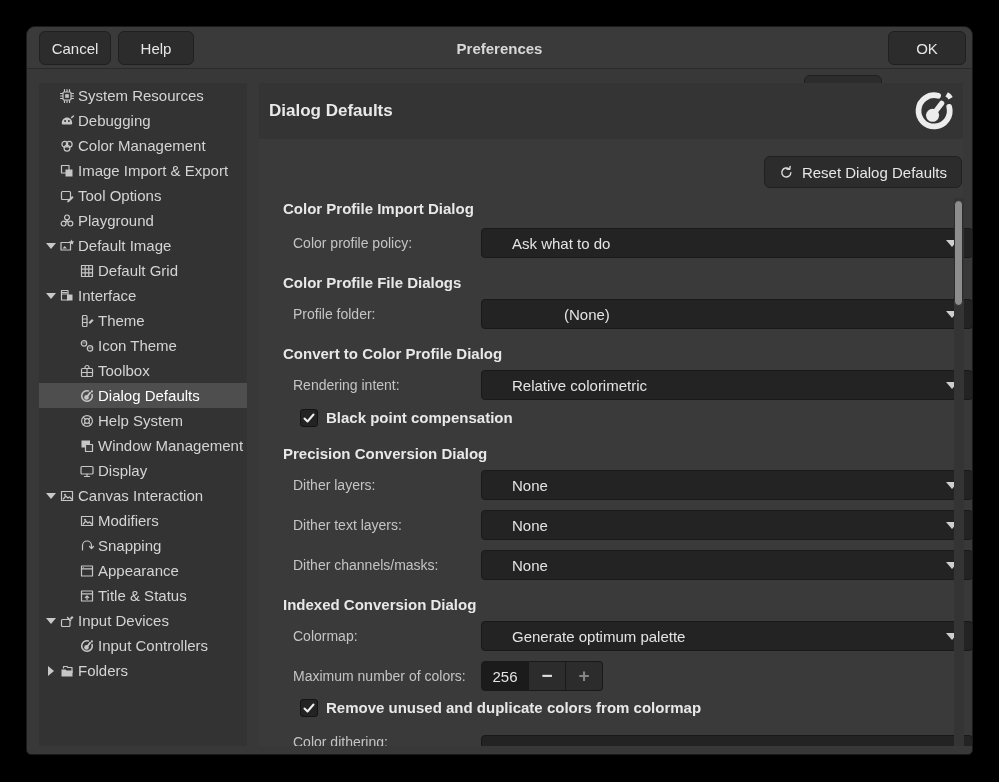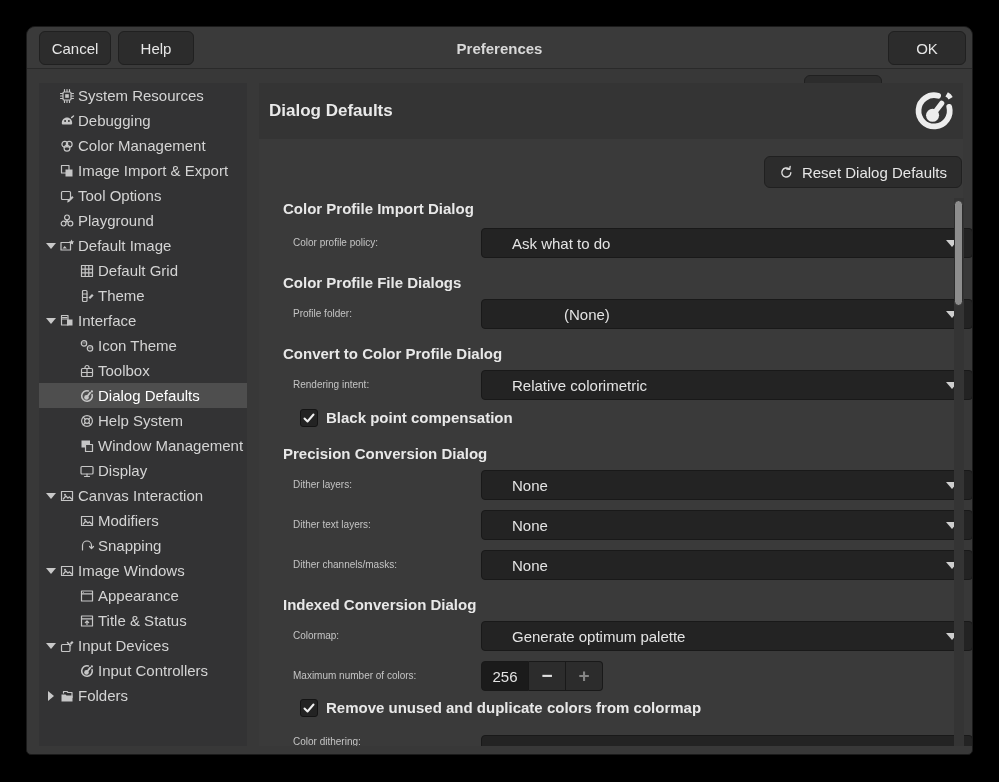--- a/index.html
+++ b/index.html
@@ -51,21 +51,21 @@
                background:#2c2c2c; border:1px solid #202020; border-radius:6px;
                color:#e6e6e6; font-size:15px; display:flex; align-items:center; gap:8px; }
 
   .viewport { position:absolute; left:0; top:115px; width:693px; height:548px; overflow:hidden;margin-left:22px; }
   .scrollbar { position:absolute; left:695px; top:115px; width:10px; height:548px; background:#343434; }
   .thumb { position:absolute; left:0px; top:2px; width:9px; height:106px;
            background:#8d8d8d; border:1px solid #2c2c2c; border-radius:5px; }
 
   .sect   { position:absolute; left:2px; font-size:15px; font-weight:bold;
             color:#e8e8e8; line-height:18px; white-space:nowrap; }
-  .flabel { position:absolute; left:12px; font-size:10px; color:#c4c4c4;
+  .flabel { position:absolute; left:12px; font-size:14px; color:#c4c4c4;
             line-height:20px; white-space:nowrap; }
   .dropdown { position:absolute; left:200px; width:492px; height:30px;
               background:#232323; border:1px solid #191919; border-radius:4px;
               display:flex; align-items:center; padding:0 14px 0 30px;
               color:#e4e4e4; font-size:15px; }
   .dropdown.dd-indent { padding-left:82px; }
   .dd-val { flex:1; white-space:nowrap; }
   .dd-arrow { width:0; height:0; border-left:6px solid transparent;
               border-right:6px solid transparent; border-top:7px solid #cfcfcf; }
 
@@ -261,37 +261,37 @@
           <use href="#i-imgstar"></use>
         </svg>
         <span>Default Image</span>
       </div>
     <div class="s-item d1">
         <svg class="s-ico icn">
           <use href="#i-grid"></use>
         </svg>
         <span>Default Grid</span>
       </div>
-    <div class="s-item d1">
-        <svg class="s-ico icn">
-          <use href="#i-theme"></use>
-        </svg>
-        <span>Theme</span>
-      </div>
     <div class="s-item d0">
         <span class="exp">
           <span class="tri-d"></span>
         </span>
         <svg class="s-ico icn">
           <use href="#i-iface"></use>
         </svg>
         <span>Interface</span>
       </div>
     <div class="s-item d1">
         <svg class="s-ico icn">
+          <use href="#i-theme"></use>
+        </svg>
+        <span>Theme</span>
+      </div>
+    <div class="s-item d1">
+        <svg class="s-ico icn">
           <use href="#i-icontheme"></use>
         </svg>
         <span>Icon Theme</span>
       </div>
     <div class="s-item d1">
         <svg class="s-ico icn">
           <use href="#i-toolbox"></use>
         </svg>
         <span>Toolbox</span>
       </div>
@@ -332,29 +332,20 @@
         <svg class="s-ico icn">
           <use href="#i-image"></use>
         </svg>
         <span>Modifiers</span>
       </div>
     <div class="s-item d1">
         <svg class="s-ico icn">
           <use href="#i-snap"></use>
         </svg>
         <span>Snapping</span>
-      </div>
-    <div class="s-item d0">
-        <span class="exp">
-          <span class="tri-d"></span>
-        </span>
-        <svg class="s-ico icn">
-          <use href="#i-image"></use>
-        </svg>
-        <span>Image Windows</span>
       </div>
     <div class="s-item d1">
         <svg class="s-ico icn">
           <use href="#i-appear"></use>
         </svg>
         <span>Appearance</span>
       </div>
     <div class="s-item d1">
         <svg class="s-ico icn">
           <use href="#i-title"></use>

